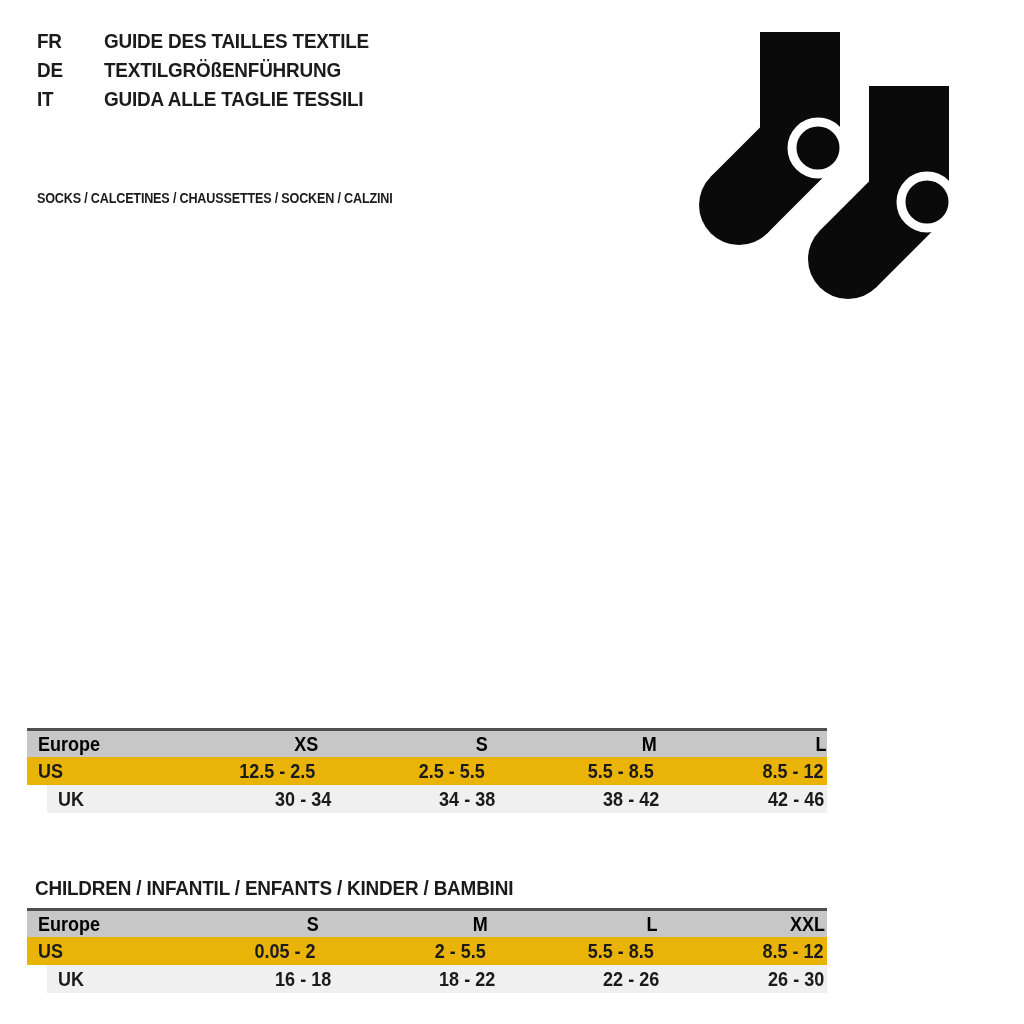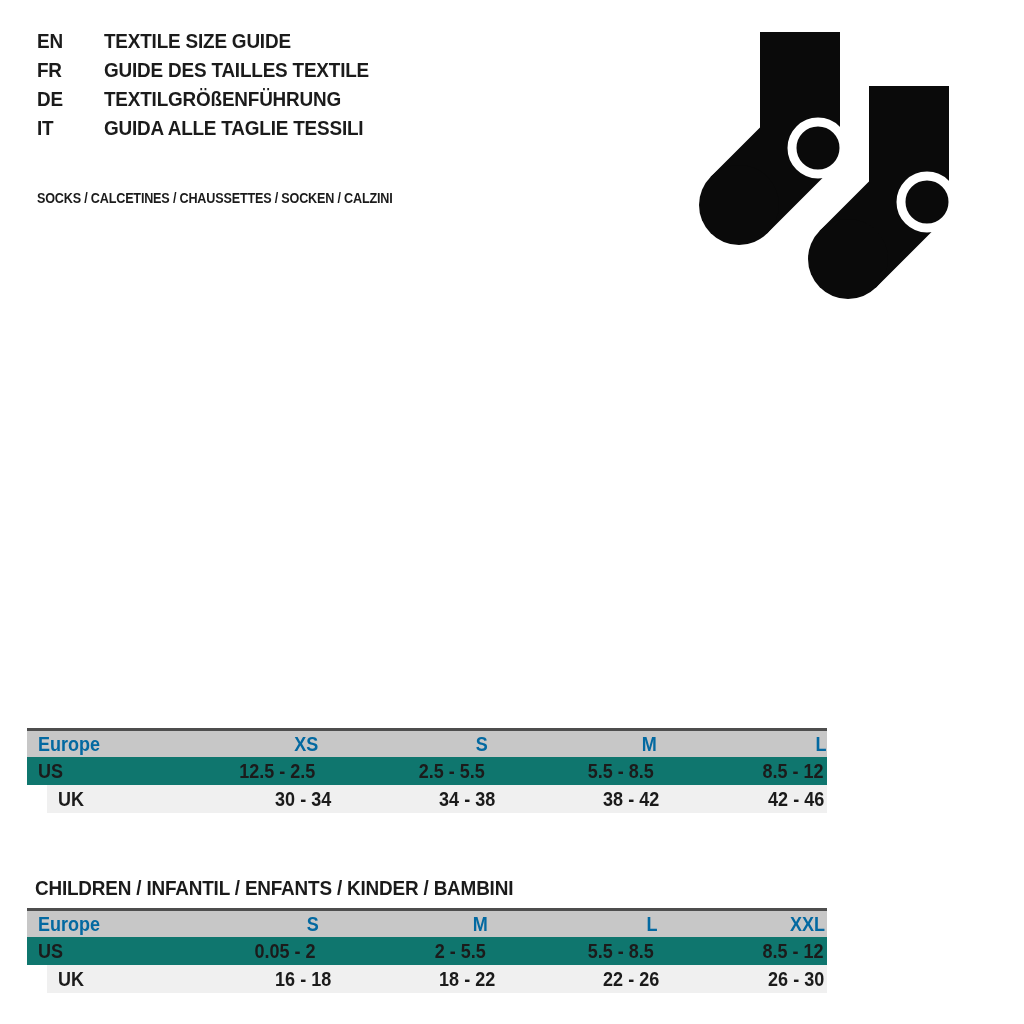--- a/index.html
+++ b/index.html
@@ -41,36 +41,32 @@
     font-size:20px;font-weight:bold;
   }
   .table-1{top:728px;}
   .table-2{top:908px;}
   .t-row{
     display:grid;
     grid-template-columns:123px repeat(4,1fr);
     align-items:center;
   }
   .t-row.head{height:26px;background:#c7c7c7;}
-  .t-row.body{height:28px;background:#0f766e;}
+  .t-row.body{height:28px;background:#eab308;}
   .t-row.body.alt{background:#f0f0f0;margin-left:20px;}
   .cell{text-align:right;overflow:visible;}
   .cell.label{text-align:left;padding-left:11px;}
-  .t-row.head .cell{color:#0369a1;}
+  .t-row.head .cell{color:#000000;}
 </style>
 </head>
 <body>
 
 <div class="canvas">
 
   <section class="lang-block">
-    <div class="lang-row">
-      <span class="code"><span class="cond">EN</span></span>
-      <span class="cond">TEXTILE SIZE GUIDE</span>
-    </div>
     <div class="lang-row">
       <span class="code"><span class="cond">FR</span></span>
       <span class="cond">GUIDE DES TAILLES TEXTILE</span>
     </div>
     <div class="lang-row">
       <span class="code"><span class="cond">DE</span></span>
       <span class="cond">TEXTILGRÖßENFÜHRUNG</span>
     </div>
     <div class="lang-row">
       <span class="code"><span class="cond">IT</span></span>

